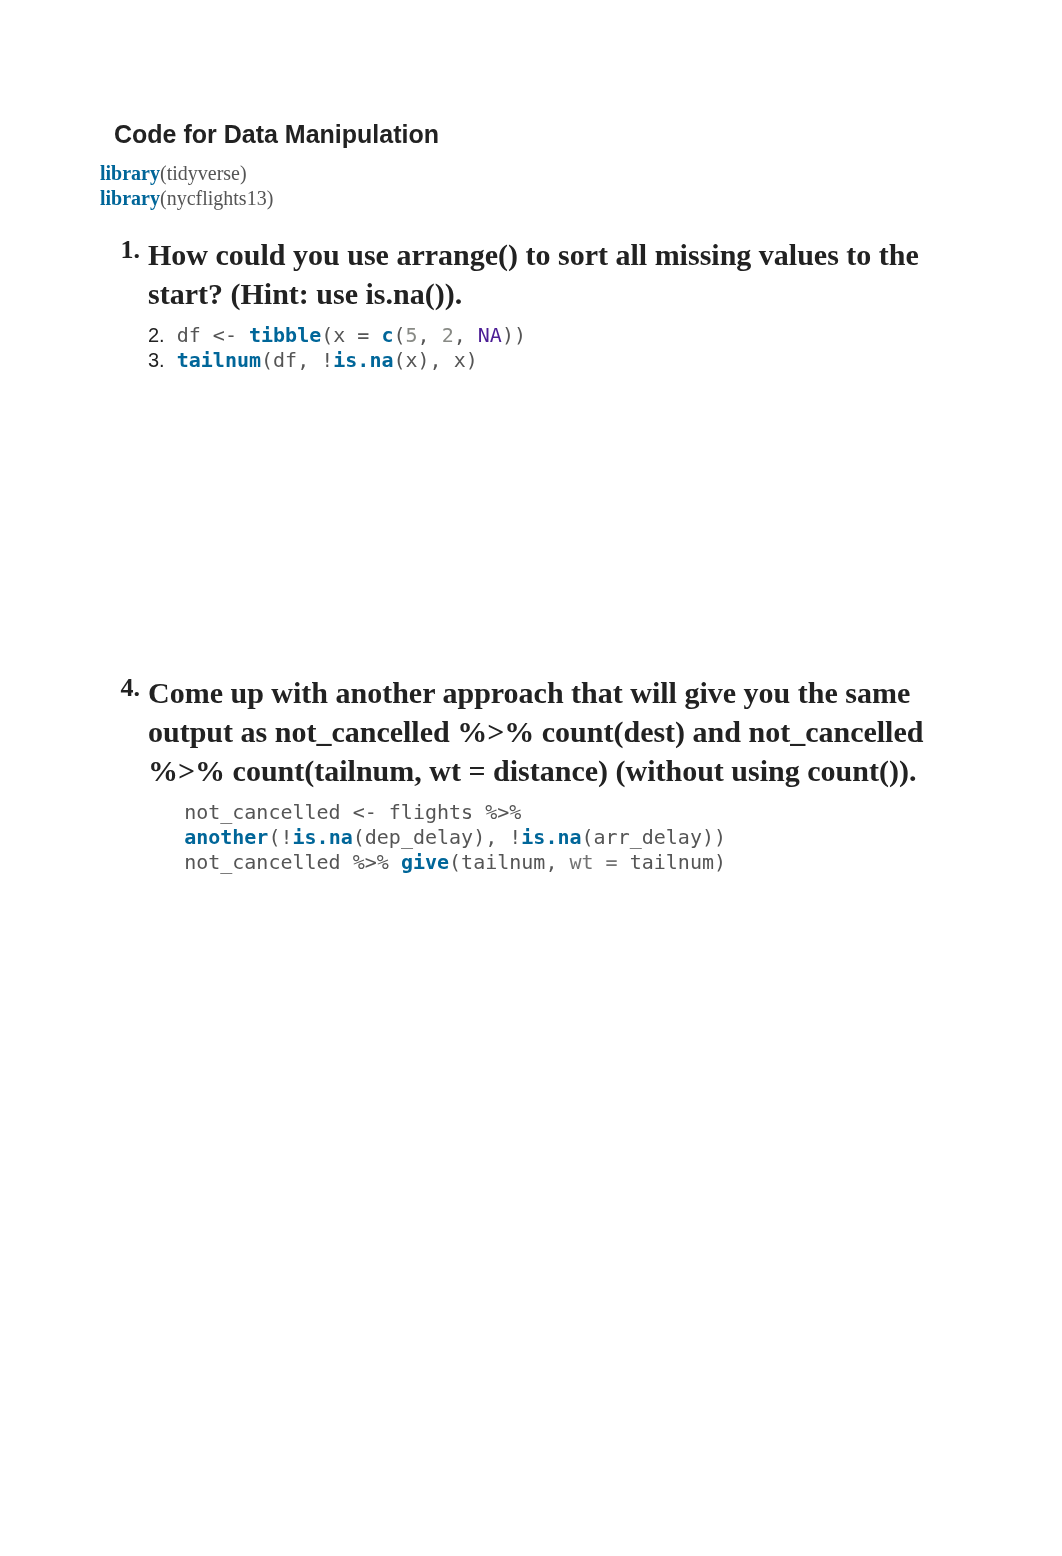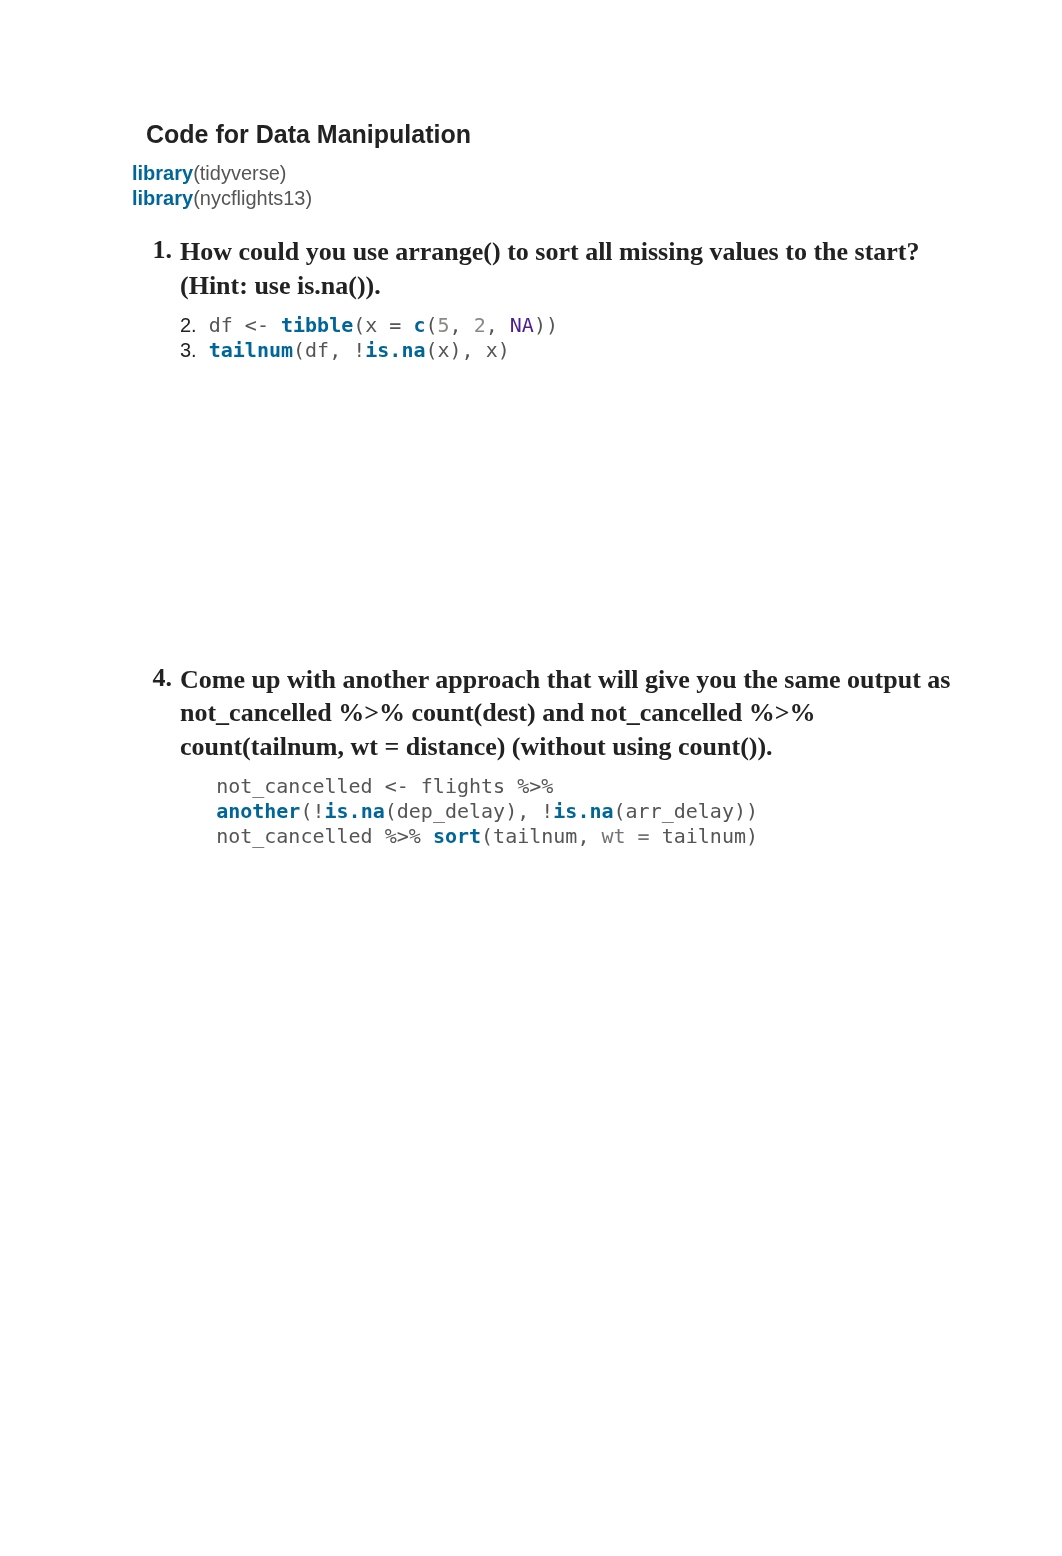--- a/index.html
+++ b/index.html
@@ -5,30 +5,29 @@
   body {
     margin: 0;
     padding: 0;
     background: #ffffff;
     font-family: Arial, Helvetica, sans-serif;
     color: #222;
     width: 1062px;
   }
   .page {
     padding: 120px 100px 100px 100px;
-    margin-left: 32px;
   }
   .title {
     font-size: 25px;
     font-weight: bold;
     margin: 0 0 12px 14px;
     color: #222;
   }
   .code-block {
-    font-family: Liberation Sans, sans-serif;
+    font-family: Liberation Serif, serif;
     font-size: 20px;
     line-height: 1.25;
     white-space: pre;
     margin: 0 0 24px 0;
     color: #555;
   }
   .list-section {
     margin-bottom: 300px;
   }
   .list-section.second {
@@ -43,21 +42,21 @@
     font-family: Georgia, "Times New Roman", serif;
     font-size: 26px;
     font-weight: bold;
     color: #222;
     min-width: 40px;
     text-align: right;
     padding-right: 8px;
   }
   .list-text {
     font-family: Georgia, "Times New Roman", serif;
-    font-size: 26px;
+    font-size: 30px;
     font-weight: bold;
     color: #222;
     line-height: 1.3;
   }
   .sub-code {
     font-family: "DejaVu Sans Mono", "Consolas", monospace;
     font-size: 20px;
     line-height: 1.25;
     white-space: pre;
     margin-left: 48px;
@@ -93,16 +92,16 @@
 <span class="num-marker">3.</span><span class="plain"> </span><span class="kw-bold">tailnum</span><span class="plain">(df, !</span><span class="kw-bold">is.na</span><span class="plain">(x), x)</span></div>
   </div>
 
   <div class="list-section second">
     <div class="list-heading">
       <div class="list-num">4.</div>
       <div class="list-text">Come up with another approach that will give you the same output as not_cancelled %&gt;% count(dest) and not_cancelled %&gt;% count(tailnum, wt = distance) (without using count()).</div>
     </div>
     <div class="sub-code" id="q4-code">   <span class="plain">not_cancelled &lt;- flights %&gt;%</span>
    <span class="kw-bold">another</span><span class="plain">(!</span><span class="kw-bold">is.na</span><span class="plain">(dep_delay), !</span><span class="kw-bold">is.na</span><span class="plain">(arr_delay))</span>
-   <span class="plain">not_cancelled %&gt;% </span><span class="kw-bold">sort</span><span class="plain">(tailnum, </span><span class="named-arg">wt =</span><span class="plain"> tailnum)</span></div>
+   <span class="plain">not_cancelled %&gt;% </span><span class="kw-bold">give</span><span class="plain">(tailnum, </span><span class="named-arg">wt =</span><span class="plain"> tailnum)</span></div>
   </div>
 
 </div>
 
 </body></html>

